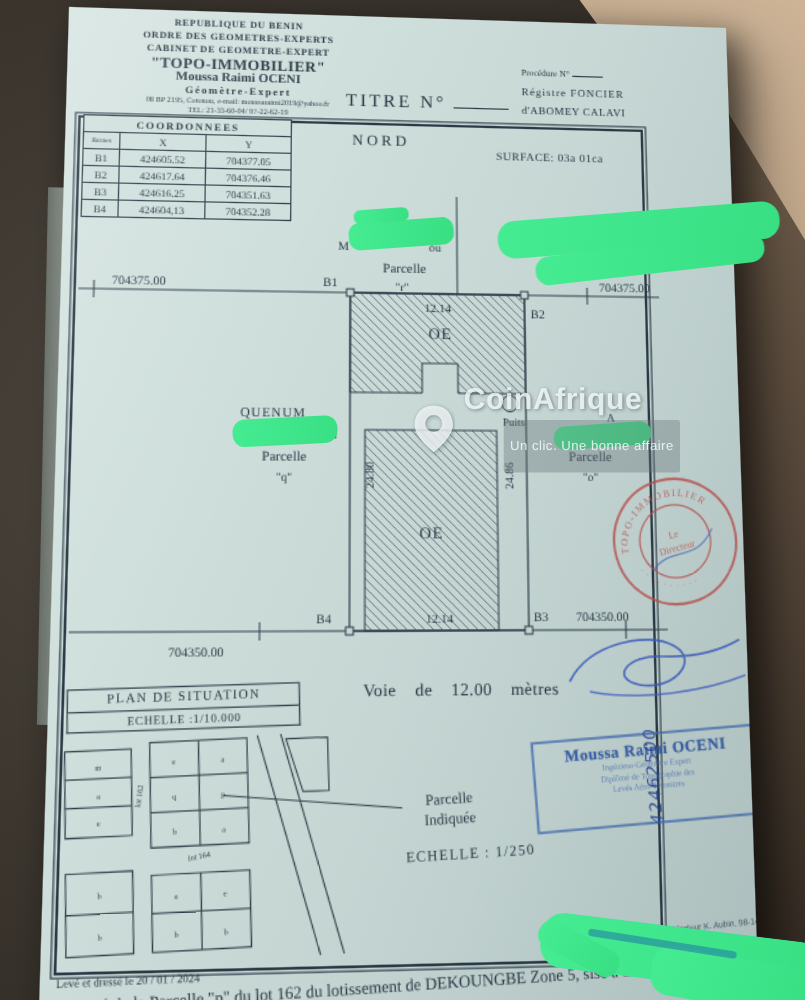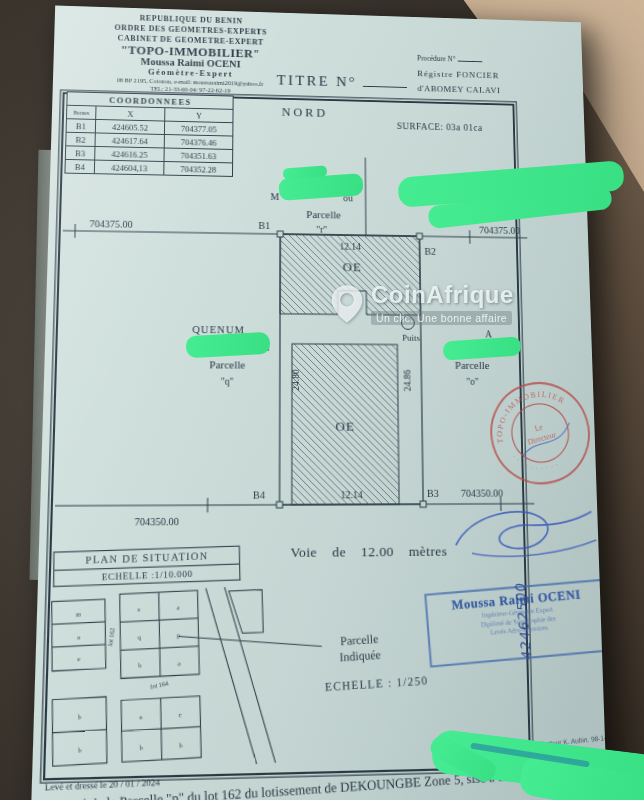--- a/index.html
+++ b/index.html
@@ -65,25 +65,25 @@
     text-shadow:0 0 1px rgba(62,98,172,.6);}
   .bs-sub{font-size:6.5px;line-height:8.5px;color:rgba(88,122,186,.85);}
   .bs-num{position:absolute;left:52px;top:24px;width:84px;transform:rotate(-90deg);
     font-size:13px;font-style:italic;letter-spacing:1px;color:#2a4796;opacity:.9;
     font-family:"DejaVu Sans",sans-serif;}
   .red-stamp{left:438px;top:378px;width:108px;height:108px;transform:rotate(-15deg);opacity:.78;z-index:2;}
   .sign1{left:392px;top:498px;z-index:2;}
   svg text{fill:#2b3845;font-family:"Liberation Serif",serif;}
   .blob{position:absolute;z-index:5;background:linear-gradient(100deg,#46ec92,#39df83);}
   .blob.cyan{background:linear-gradient(100deg,#35cdf4,#22bcе8);background-color:#2ac4ef;}
-  .wm{position:absolute;left:330px;top:282px;z-index:6;display:flex;gap:7px;align-items:center;opacity:.93;}
+  .wm{position:absolute;left:330px;top:307px;z-index:6;display:flex;gap:7px;align-items:center;opacity:.93;}
   .wm-brand{font-family:"Liberation Sans",sans-serif;font-weight:bold;font-size:24px;
     color:rgba(244,250,250,.88);text-shadow:1px 1px 3px rgba(50,60,65,.55);letter-spacing:.5px;line-height:26px;}
   .wm-tag{font-family:"Liberation Sans",sans-serif;font-size:10.5px;color:rgba(242,248,248,.92);
-    background:rgba(108,120,124,.42);padding:1px 5px;border-radius:2px;display:inline-block;margin-top:3px;letter-spacing:.4px;}
+    background:rgba(108,120,124,.42);padding:15px 5px;border-radius:2px;display:inline-block;margin-top:3px;letter-spacing:.4px;margin-left:32px;}
 </style>
 </head>
 <body>
 
 <div class="desk-tr"></div>
 <div class="desk-r"></div>
 <div class="side-obj"></div>
 
 <div class="paper">
 

